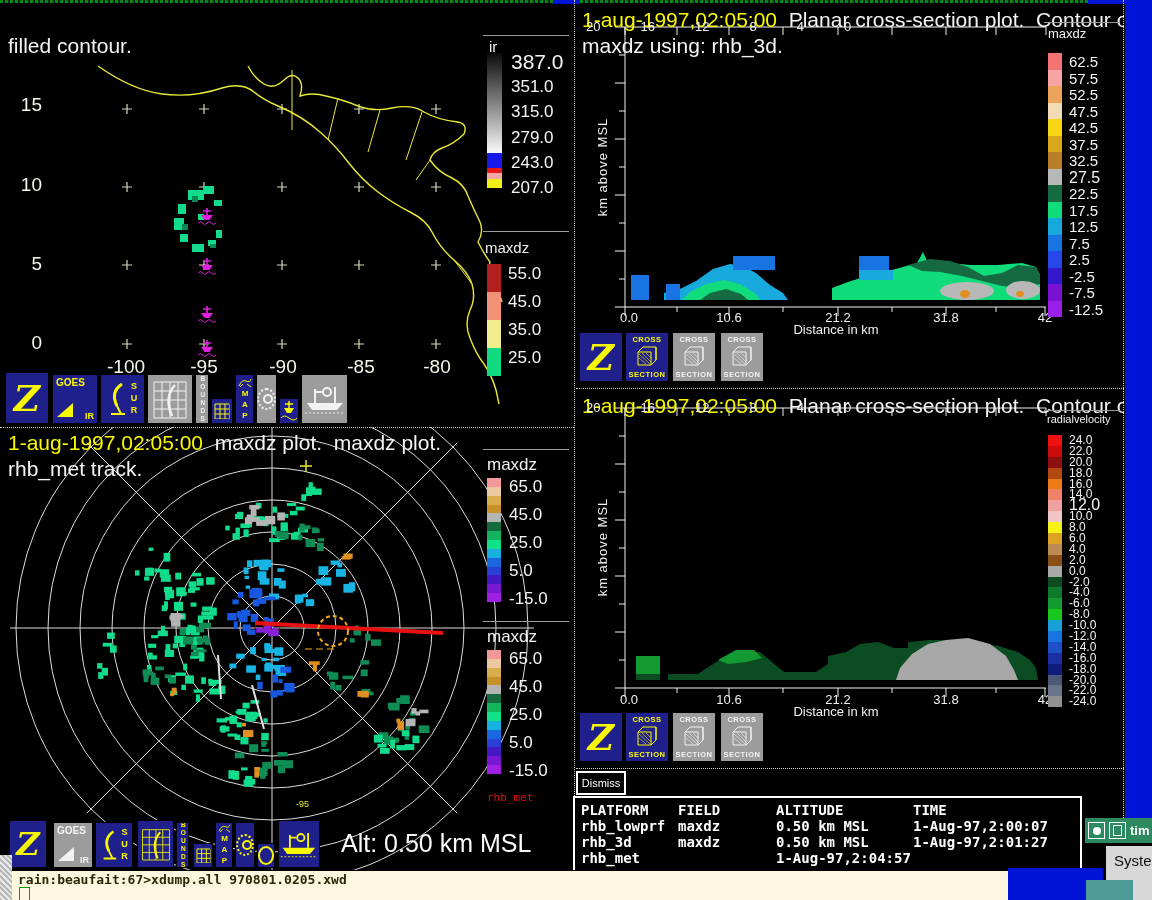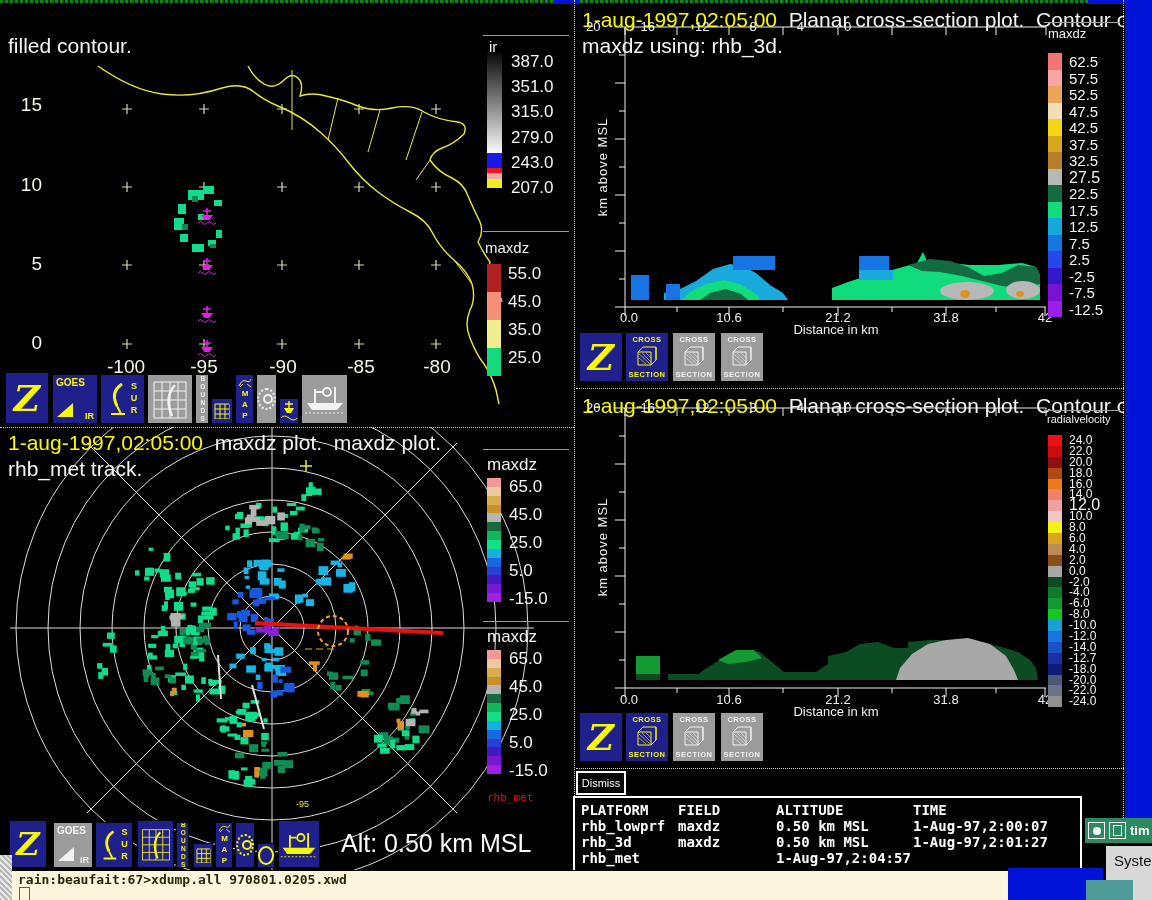--- a/index.html
+++ b/index.html
@@ -157,21 +157,21 @@
     <div class="abs" style="left:481px;top:31px;width:90px;height:170px;">
       <div class="cb-line"></div>
       <div class="cb-title" style="left:6px;top:3px">ir</div>
       <div id="irgrad" style="top:18px"></div>
       <div class="irseg" style="top:118px;height:15px;background:#1818e8"></div>
       <div class="irseg" style="top:133px;height:5px;background:#e81818"></div>
       <div class="irseg" style="top:138px;height:6px;background:#f0a8a8"></div>
       <div class="irseg" style="top:144px;height:9px;background:#f0f018"></div>
       <div class="tickcol" style="left:28px;top:14px">
 
-      <span style="height:25.2px;font-size:17px;line-height:25.2px">387.0</span>
+      <span style="height:25.2px;font-size:21px;line-height:25.2px">387.0</span>
           <span style="height:25.2px;font-size:17px;line-height:25.2px">351.0</span>
           <span style="height:25.2px;font-size:17px;line-height:25.2px">315.0</span>
           <span style="height:25.2px;font-size:17px;line-height:25.2px">279.0</span>
           <span style="height:25.2px;font-size:17px;line-height:25.2px">243.0</span>
           <span style="height:25.2px;font-size:17px;line-height:25.2px">207.0</span>
         </div>
     </div>
 
     <div class="abs" style="left:481px;top:227px;width:90px;height:160px;">
       <div class="cb-line"></div>
@@ -996,21 +996,21 @@
           <div class="swrow" style="height:10.9px">
           <span class="sw" style="background: rgb(24, 116, 224);"></span>
           <span class="cbv" style="font-size:12px;line-height:10.9px">-12.0</span>
         </div>
           <div class="swrow" style="height:10.9px">
           <span class="sw" style="background: rgb(28, 80, 200);"></span>
           <span class="cbv" style="font-size:12px;line-height:10.9px">-14.0</span>
         </div>
           <div class="swrow" style="height:10.9px">
           <span class="sw" style="background: rgb(24, 48, 162);"></span>
-          <span class="cbv" style="font-size:12px;line-height:10.9px">-12.7</span>
+          <span class="cbv" style="font-size:12px;line-height:10.9px">-16.0</span>
         </div>
           <div class="swrow" style="height:10.9px">
           <span class="sw" style="background: rgb(16, 28, 122);"></span>
           <span class="cbv" style="font-size:12px;line-height:10.9px">-18.0</span>
         </div>
           <div class="swrow" style="height:10.9px">
           <span class="sw" style="background: rgb(76, 88, 120);"></span>
           <span class="cbv" style="font-size:12px;line-height:10.9px">-20.0</span>
         </div>
           <div class="swrow" style="height:10.9px">

